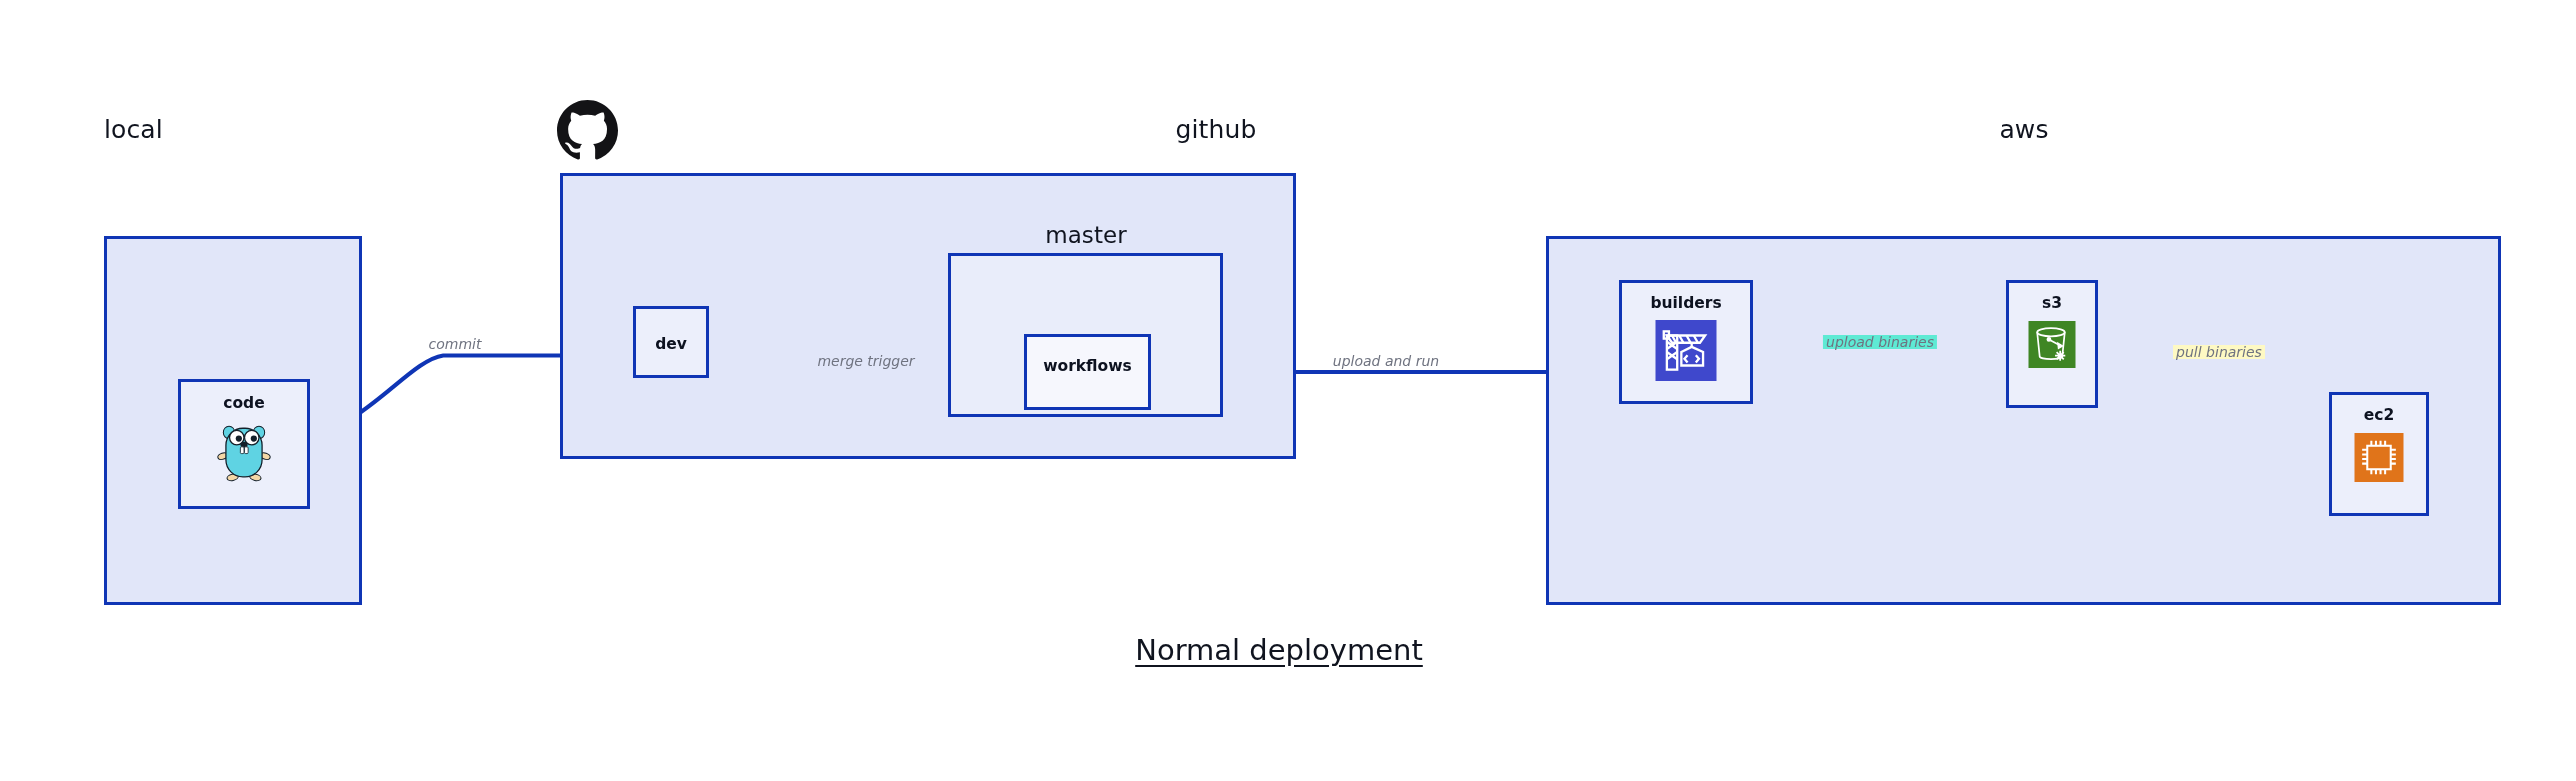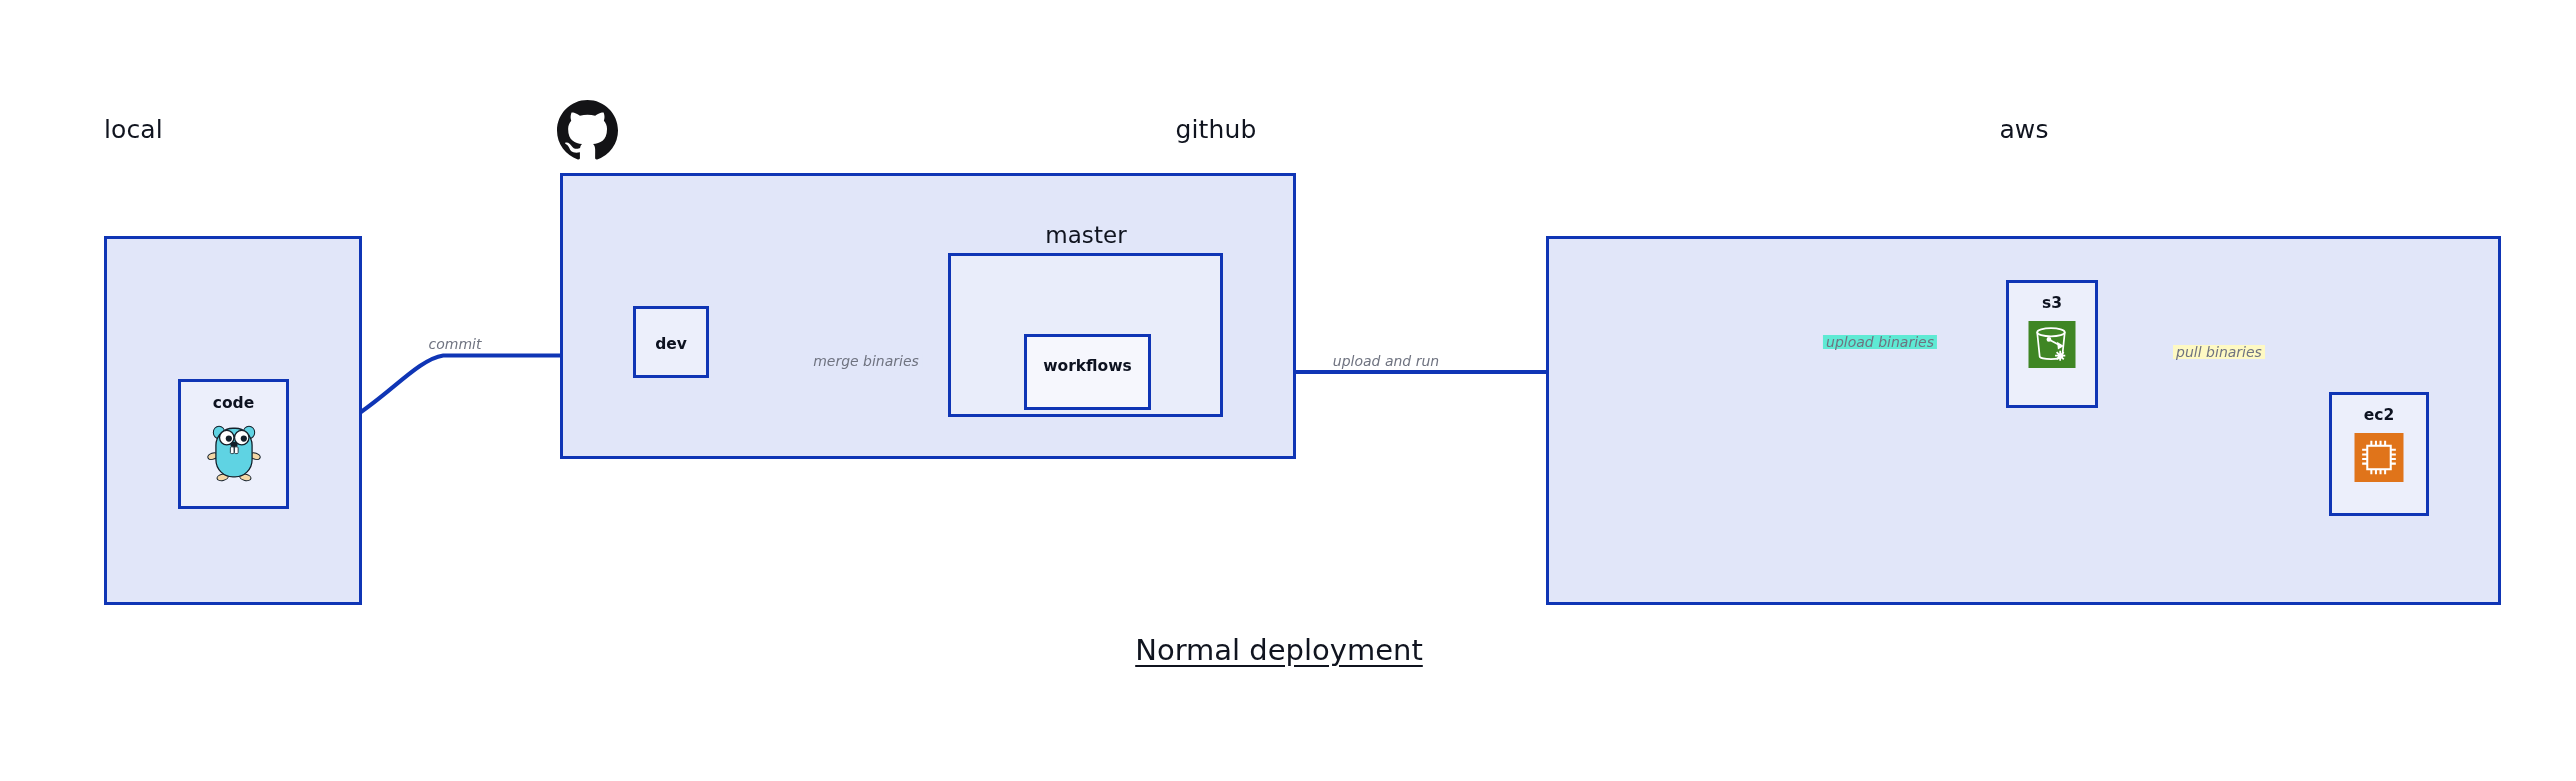--- a/index.html
+++ b/index.html
@@ -126,21 +126,21 @@
 
   <div id="github-mark">
     <svg viewBox="0 0 16 16" width="61" height="61" xmlns="http://www.w3.org/2000/svg" aria-hidden="true">
       <path fill="#131316" fill-rule="evenodd" d="M8 0C3.58 0 0 3.58 0 8c0 3.54 2.29 6.53 5.47 7.59.4.07.55-.17.55-.38 0-.19-.01-.82-.01-1.49-2.01.37-2.53-.49-2.69-.94-.09-.23-.48-.94-.82-1.13-.28-.15-.68-.52-.01-.53.63-.01 1.08.58 1.23.82.72 1.21 1.87.87 2.33.66.07-.52.28-.87.51-1.07-1.78-.2-3.64-.89-3.64-3.95 0-.87.31-1.59.82-2.15-.08-.2-.36-1.02.08-2.12 0 0 .67-.21 2.2.82.64-.18 1.32-.27 2-.27s1.36.09 2 .27c1.53-1.04 2.2-.82 2.2-.82.44 1.1.16 1.92.08 2.12.51.56.82 1.27.82 2.15 0 3.07-1.87 3.75-3.65 3.95.29.25.54.73.54 1.48 0 1.07-.01 1.93-.01 2.2 0 .21.15.46.55.38A8.01 8.01 0 0 0 16 8c0-4.42-3.58-8-8-8z"></path>
     </svg>
   </div>
 
   <div class="group-label" style="left:104px; top:115px; transform:translateX(0);">local</div>
   <div class="group-box" style="left:104px; top:236px; width:258px; height:369px;"></div>
 
-  <div class="node-box" style="left:178px; top:379px; width:111px; height:130px;">
+  <div class="node-box" style="left:178px; top:379px; width:132px; height:130px;">
     <div class="node-label" style="top:12.4px;">code</div>
     <div class="node-icon" style="top:38px; width:57px; height:62px;">
       <svg viewBox="0 0 110 120" width="57" height="62" xmlns="http://www.w3.org/2000/svg">
 
         <ellipse cx="26" cy="24" rx="11" ry="12" fill="#5fd3e3" stroke="#14202a" stroke-width="2"></ellipse>
         <ellipse cx="84" cy="24" rx="11" ry="12" fill="#5fd3e3" stroke="#14202a" stroke-width="2"></ellipse>
 
         <ellipse cx="14" cy="70" rx="10" ry="6" fill="#f4d7a6" stroke="#14202a" stroke-width="2" transform="rotate(-18 14 70)"></ellipse>
         <ellipse cx="96" cy="70" rx="10" ry="6" fill="#f4d7a6" stroke="#14202a" stroke-width="2" transform="rotate(18 96 70)"></ellipse>
 
@@ -171,20 +171,42 @@
   <div class="group-label" style="left:1086px; top:222px; font-size:23px;">master</div>
   <div class="node-box subgroup" style="left:948px; top:253px; width:275px; height:164px;"></div>
 
   <div class="node-box" style="left:1024px; top:334px; width:127px; height:76px; background:#f6f7fd;">
     <div class="node-label" style="top:20px;">workflows</div>
   </div>
 
   <div class="group-label" style="left:2024px; top:115px;">aws</div>
   <div class="group-box" style="left:1546px; top:236px; width:955px; height:369px;"></div>
 
+  <div class="node-box" style="left:1619px; top:280px; width:134px; height:124px;">
+    <div class="node-label" style="top:11.3px;">builders</div>
+    <div class="node-icon" style="top:37px; width:61px; height:61px; background:#3f48cc;">
+      <svg viewBox="0 0 118 118" width="61" height="61" xmlns="http://www.w3.org/2000/svg">
+        <g fill="none" stroke="#ffffff" stroke-width="4.5">
+
+          <rect x="22" y="30" width="20" height="66"></rect>
+          <path d="M22,42 L42,56 M42,42 L22,56 M22,62 L42,76 M42,62 L22,76"></path>
+
+          <rect x="16" y="22" width="10" height="14"></rect>
+
+          <path d="M22,30 L96,30 L86,44 L32,44 Z"></path>
+          <path d="M32,30 L40,44 M46,30 L54,44 M60,30 L68,44 M74,30 L82,44"></path>
+
+          <path d="M70,44 L70,52"></path>
+
+          <path d="M50,62 L70,52 L92,62 L92,88 L50,88 Z"></path>
+          <path d="M62,68 L56,75 L62,82 M78,68 L84,75 L78,82"></path>
+        </g>
+      </svg>
+    </div>
+  </div>
 
   <div class="node-box" style="left:2006px; top:280px; width:92px; height:128px;">
     <div class="node-label" style="top:11.3px;">s3</div>
     <div class="node-icon" style="top:38px; width:47px; height:47px; background:#3f8624;">
       <svg viewBox="0 0 92 92" width="47" height="47" xmlns="http://www.w3.org/2000/svg">
         <g fill="none" stroke="#ffffff" stroke-width="3.4">
           <ellipse cx="44" cy="22" rx="27" ry="8"></ellipse>
           <path d="M17,22 L22,70 C25,76 63,76 66,70 L71,22"></path>
           <path d="M40,36 L62,48"></path>
           <circle cx="40" cy="36" r="3" fill="#ffffff"></circle>
@@ -205,21 +227,21 @@
           <path d="M33,71 L33,81 M42,71 L42,81 M51,71 L51,81 M60,71 L60,81"></path>
           <path d="M25,33 L15,33 M25,42 L15,42 M25,51 L15,51 M25,60 L15,60"></path>
           <path d="M71,33 L81,33 M71,42 L81,42 M71,51 L81,51 M71,60 L81,60"></path>
         </g>
       </svg>
     </div>
   </div>
 
   <div class="edge-label" style="left:455px; top:344px; background:#ffffff; padding:0 3.1px;">commit</div>
 
-  <div class="edge-label" style="left:866px; top:361px; background:#e1e6f9; padding:0 3.1px;">merge binaries</div>
+  <div class="edge-label" style="left:866px; top:361px; background:#e1e6f9; padding:0 3.1px;">merge trigger</div>
 
   <div class="edge-label" style="left:1386px; top:361px; background:#ffffff; padding:0 3.1px;">upload and run</div>
 
   <div class="edge-label" style="left:1880px; top:342px; background:#5eead4; padding:0 3.1px;">upload binaries</div>
 
   <div class="edge-label" style="left:2219px; top:352px; background:#fef9c3; padding:0 3.1px;">pull binaries</div>
 
   <div id="diagram-title">Normal deployment</div>
 
 </div>

